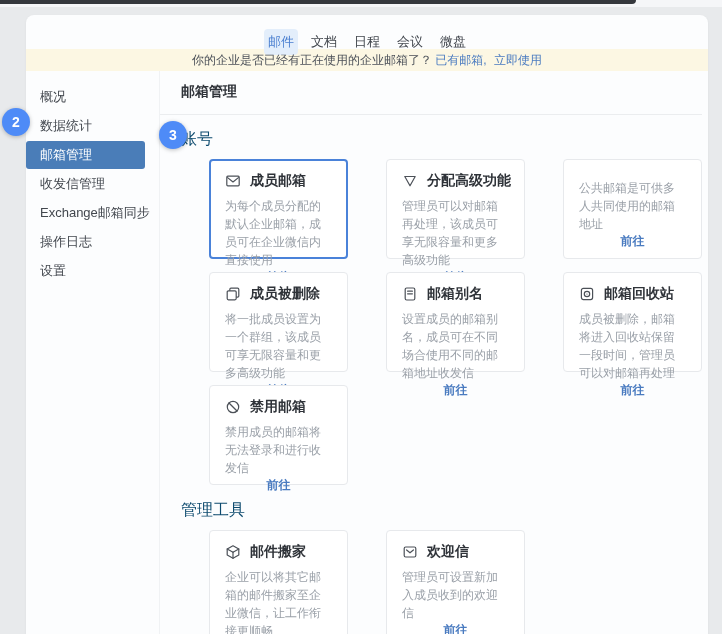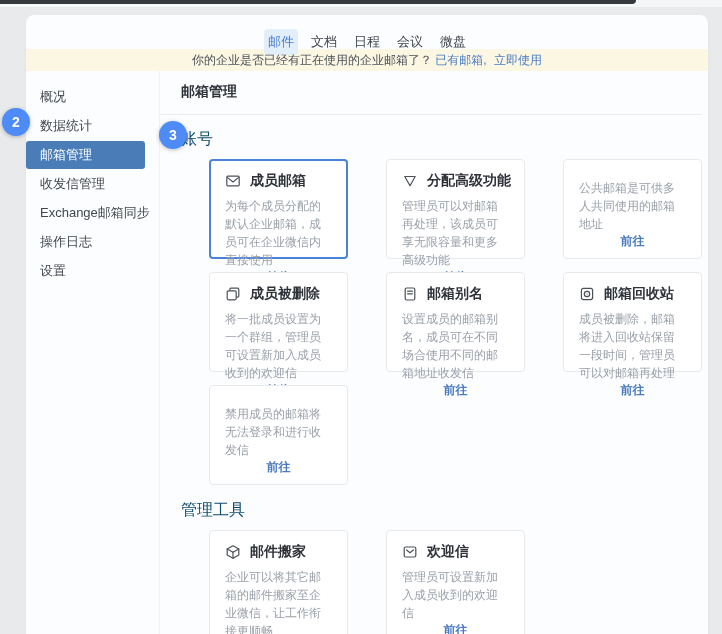--- a/index.html
+++ b/index.html
@@ -133,21 +133,21 @@
           <div class="card">
             <div class="card-title-row">
               <span class="icon">
                 <svg viewBox="0 0 16 16">
                     <rect x="4.8" y="2.2" width="9" height="9" rx="1.2"></rect>
                     <rect x="2.2" y="4.8" width="9" height="9" rx="1.2" fill="#ffffff"></rect>
                   </svg>
               </span>
               <span class="card-title">成员被删除</span>
             </div>
-            <div class="card-desc">将一批成员设置为一个群组，管理员可设置新加入成员收到的欢迎信</div>
+            <div class="card-desc">将一批成员设置为一个群组，该成员可享无限容量和更多高级功能</div>
             <a class="go">前往</a>
           </div>
 
           <div class="card">
             <div class="card-title-row">
               <span class="icon">
                 <svg viewBox="0 0 16 16">
                     <rect x="3.2" y="2" width="9.6" height="12" rx="1.5"></rect>
                     <line x1="5.6" y1="5.2" x2="10.4" y2="5.2"></line>
                     <line x1="5.6" y1="7.8" x2="10.4" y2="7.8"></line>
@@ -168,20 +168,29 @@
                     <circle cx="8" cy="8" r="0.6" fill="#4c5158" stroke="none"></circle>
                   </svg>
               </span>
               <span class="card-title">邮箱回收站</span>
             </div>
             <div class="card-desc">成员被删除，邮箱将进入回收站保留一段时间，管理员可以对邮箱再处理</div>
             <a class="go">前往</a>
           </div>
 
           <div class="card">
+            <div class="card-title-row">
+              <span class="icon">
+                <svg viewBox="0 0 16 16">
+                    <circle cx="8" cy="8" r="5.7"></circle>
+                    <line x1="4" y1="4" x2="12" y2="12"></line>
+                  </svg>
+              </span>
+              <span class="card-title">禁用邮箱</span>
+            </div>
             <div class="card-desc">禁用成员的邮箱将无法登录和进行收发信</div>
             <a class="go">前往</a>
           </div>
         </div>
 
         <div class="section-label second">管理工具</div>
 
         <div class="grid tools">
 
           <div class="card">

